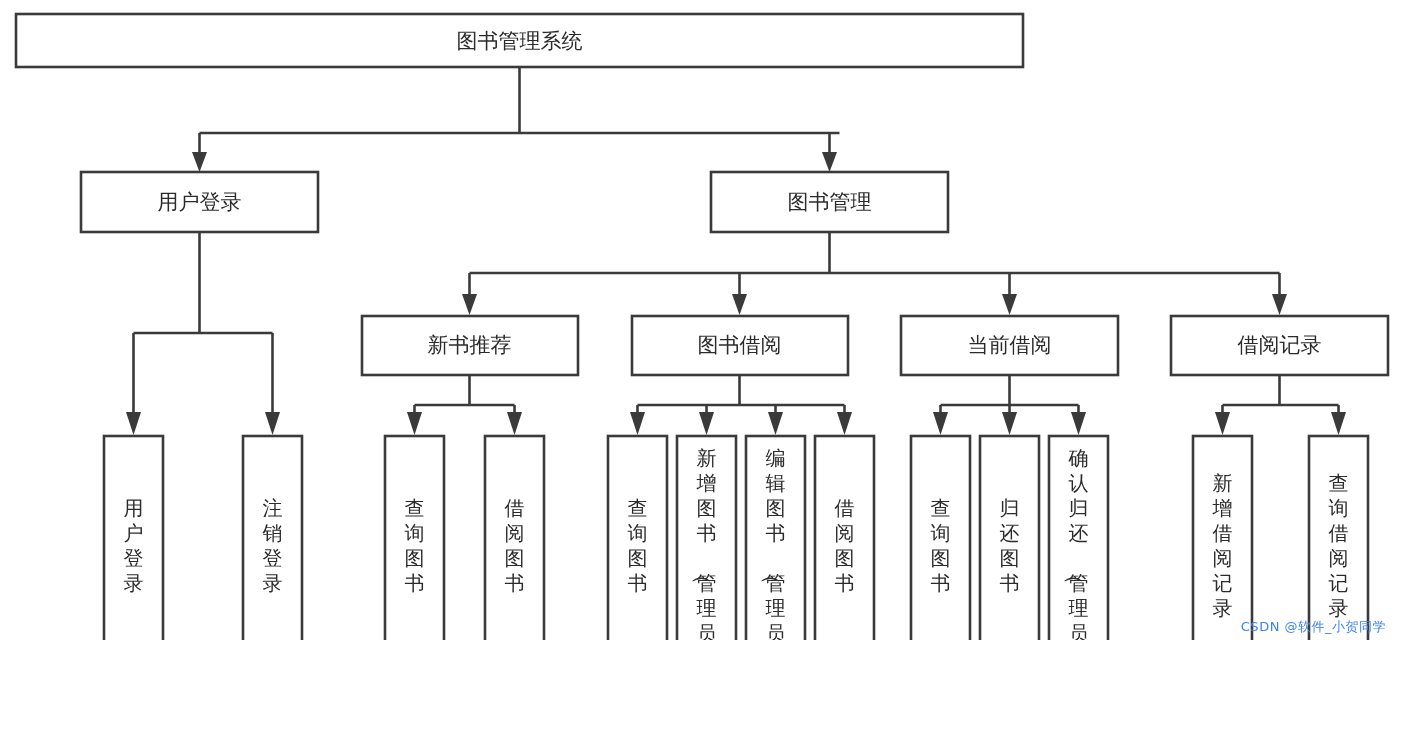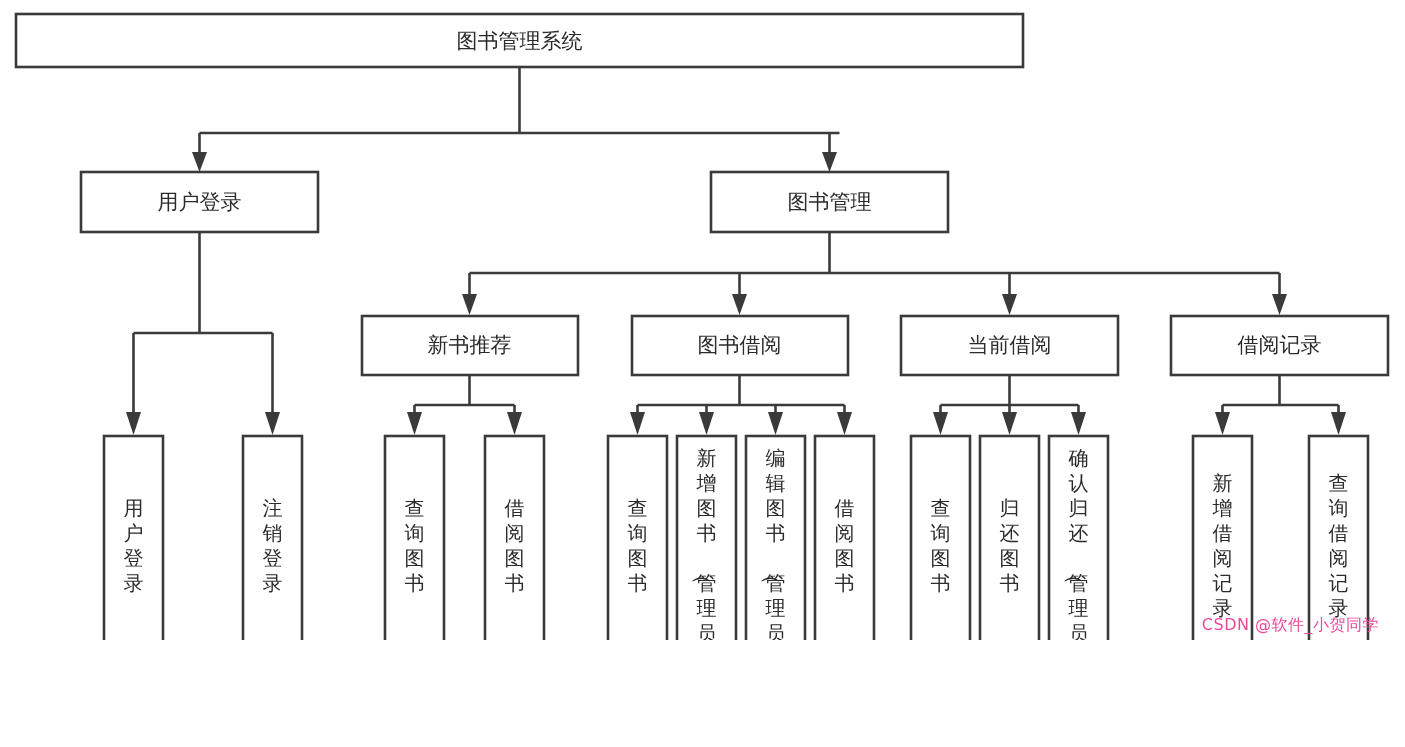--- a/index.html
+++ b/index.html
@@ -49,25 +49,25 @@
     font-family: "DejaVu Sans", "Liberation Sans", sans-serif;
     font-size: 21px;
     text-anchor: middle;
     dominant-baseline: middle;
   }
   text.node-label.vertical {
     font-size: 20px;
   }
   .watermark {
     position: absolute;
-    right: 26px;
+    right: 19px;
     bottom: 4px;
     font-family: "DejaVu Sans", "Liberation Sans", sans-serif;
-    font-size: 16px;
-    color: #ec4899;
+    font-size: 13px;
+    color: #3b82f6;
     letter-spacing: 0.5px;
     white-space: nowrap;
     user-select: none;
   }
 </style>
 </head>
 <body>
 
 <div id="diagram-root">
 

